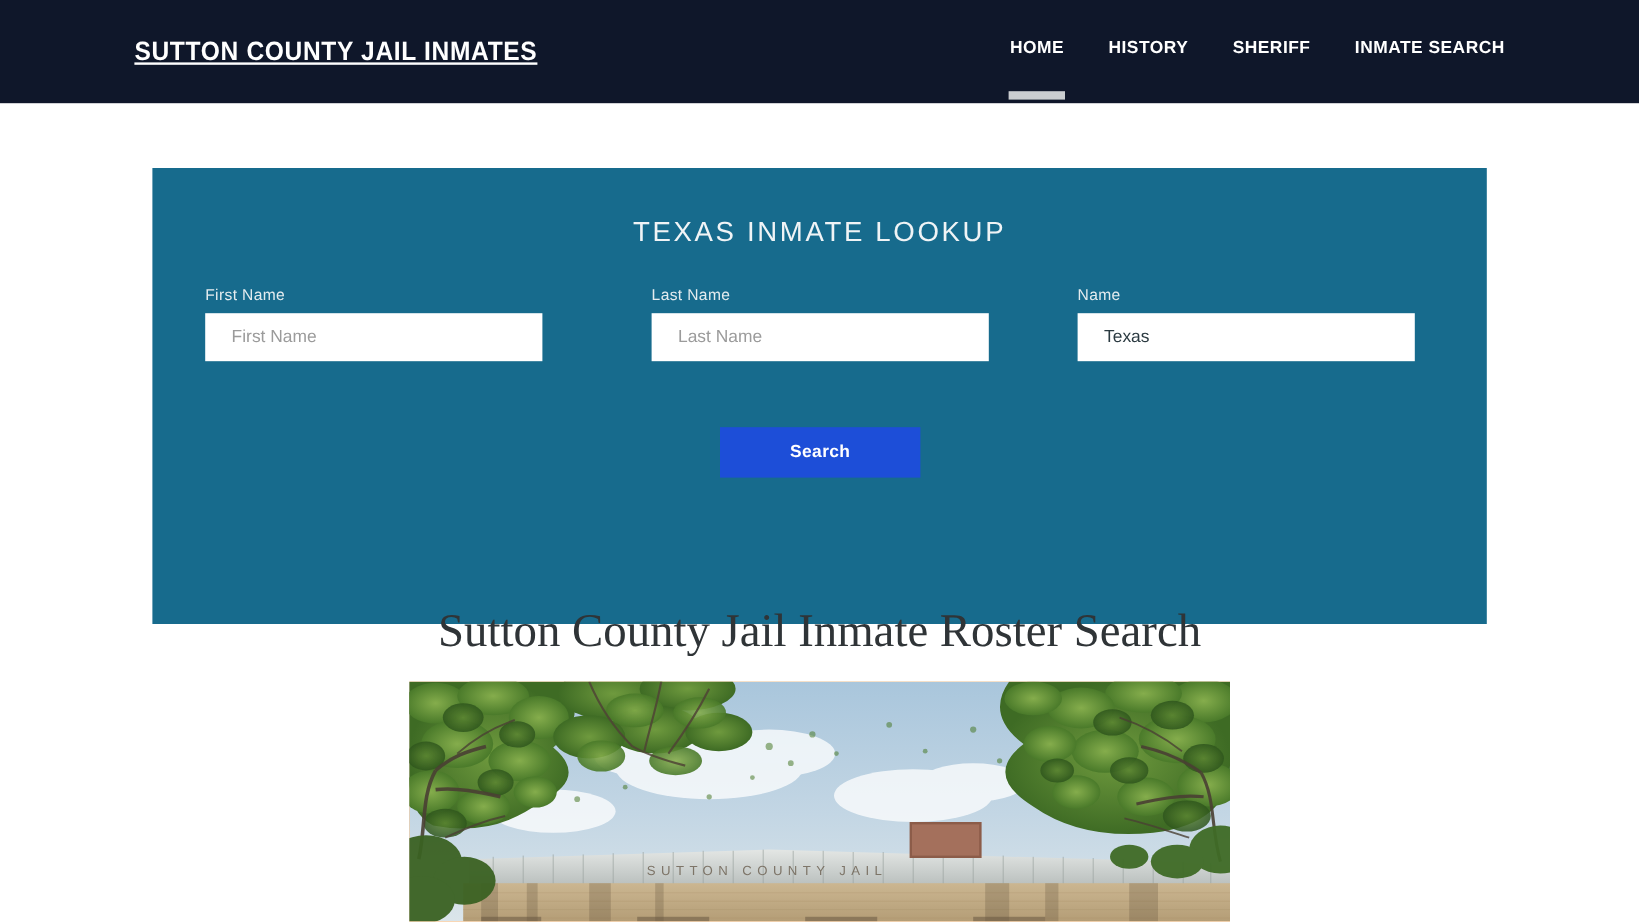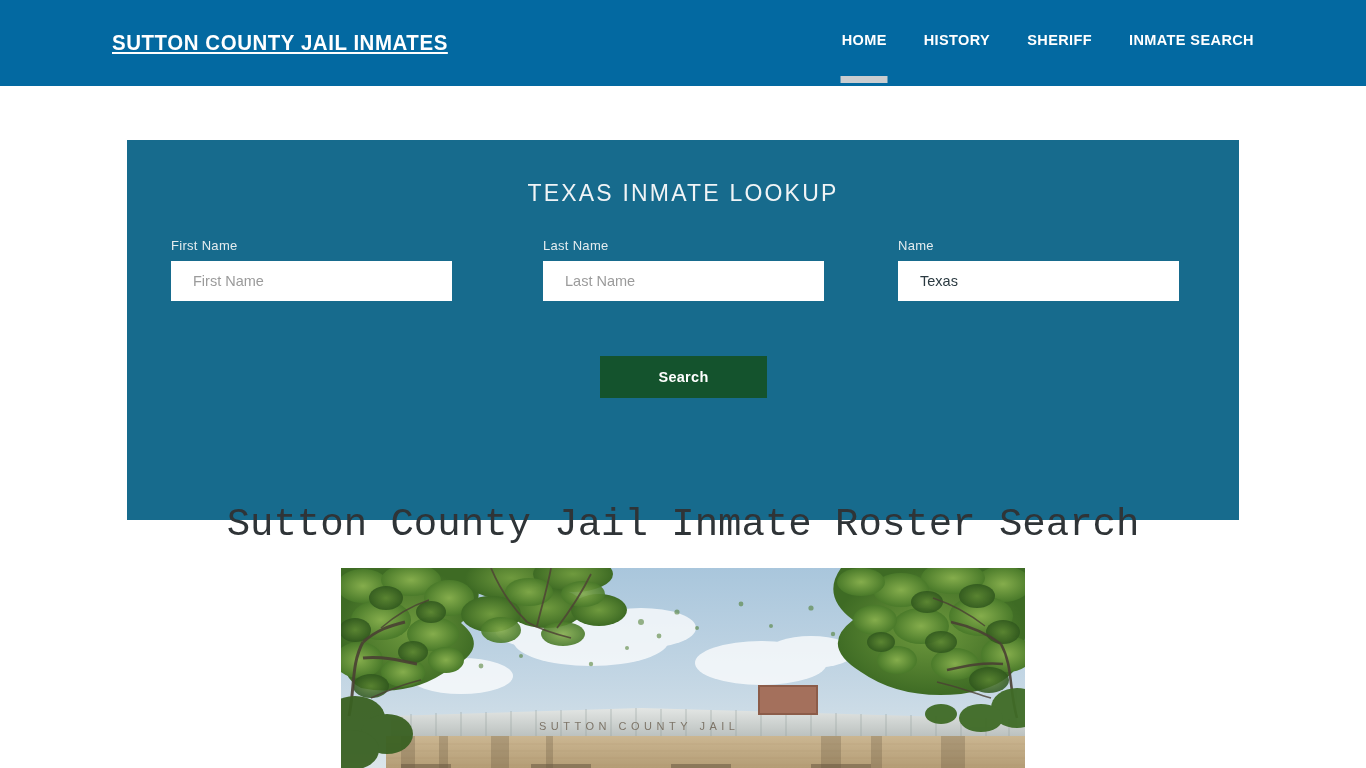--- a/index.html
+++ b/index.html
@@ -10,21 +10,21 @@
     overflow: hidden;
     background: #ffffff;
     font-family: "Liberation Sans", sans-serif;
   }
 
   
   .site-header {
     position: relative;
     width: 1366px;
     height: 86px;
-    background: #0369a1;
+    background: #0f172a;
     display: flex;
     align-items: center;
   }
   .site-header .header-inner {
     position: relative;
     width: 1366px;
     height: 86px;
   }
   .brand {
     position: absolute;
@@ -124,38 +124,38 @@
     color: #9b9b9b;
     opacity: 1;
   }
 
   .search-button {
     position: absolute;
     left: 473px;
     top: 216px;
     width: 167px;
     height: 42px;
-    background: #14532d;
+    background: #1d4ed8;
     border: none;
     color: #ffffff;
     font-family: "Liberation Sans", sans-serif;
     font-size: 14.5px;
     font-weight: bold;
     letter-spacing: 0.3px;
     cursor: pointer;
   }
 
   
   .page-heading {
     position: absolute;
     left: 0;
     right: 0;
     top: 503px;
     text-align: center;
-    font-family: Liberation Mono, monospace;
+    font-family: Liberation Serif, serif;
     font-size: 39px;
     font-weight: 400;
     color: #2f3437;
     letter-spacing: 0px;
   }
 
   .hero-photo {
     position: absolute;
     left: 341px;
     top: 568px;

